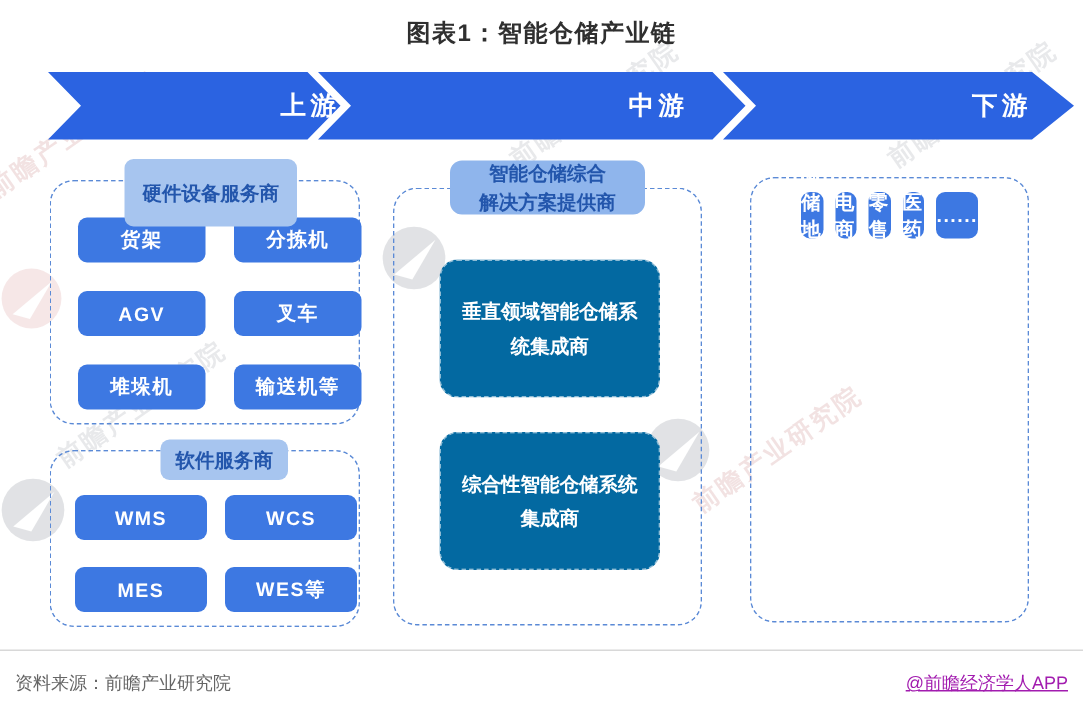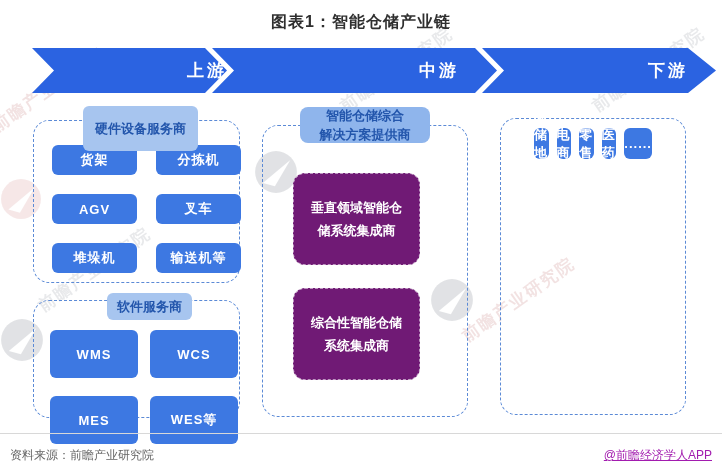--- a/index.html
+++ b/index.html
@@ -60,29 +60,29 @@
   }
   .grid-hardware {
     position:absolute; left:52px; top:145px; z-index:2;
     display:grid; grid-template-columns:85px 85px; column-gap:13px; row-gap:12px;gap:19px;
   }
   .grid-hardware .btn { height:30px; }
   .grid-software {
     position:absolute; left:50px; top:330px; z-index:2;
     display:grid; grid-template-columns:88px 88px; column-gap:12px; row-gap:18px;
   }
-  .grid-software .btn { height:48px; }
+  .grid-software .btn { height:30px; }
 
   
   .mid-list {
     position:absolute; left:293px; top:173px; width:147px; height:207px;
     display:flex; flex-direction:column; justify-content:space-between; z-index:2;
   }
   .midbox {
-    width:127px; height:92px; background:#701a75; border-radius:12px;
+    width:147px; height:92px; background:#0369a1; border-radius:12px;
     border:1px dashed rgba(255,255,255,0.55);
     color:#ffffff; font-weight:bold; font-size:13px; line-height:1.8;
     display:flex; align-items:center; justify-content:center; text-align:center;
     padding:0 12px; box-sizing:border-box;
   }
 
   
   .down-list {
     position:absolute; left:534px; top:128px; width:118px; z-index:2;
     display:flex; flex-direction:row; gap:8px;

